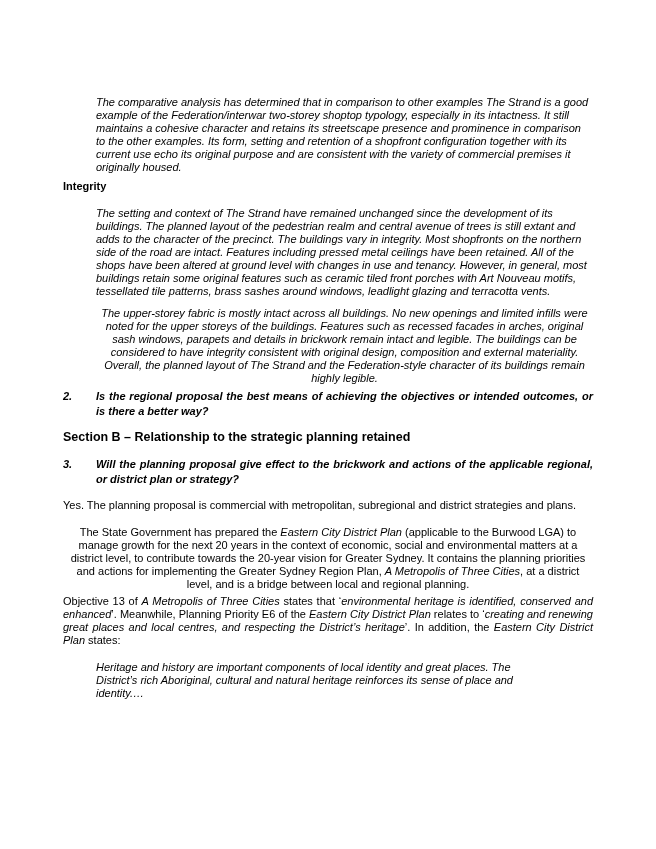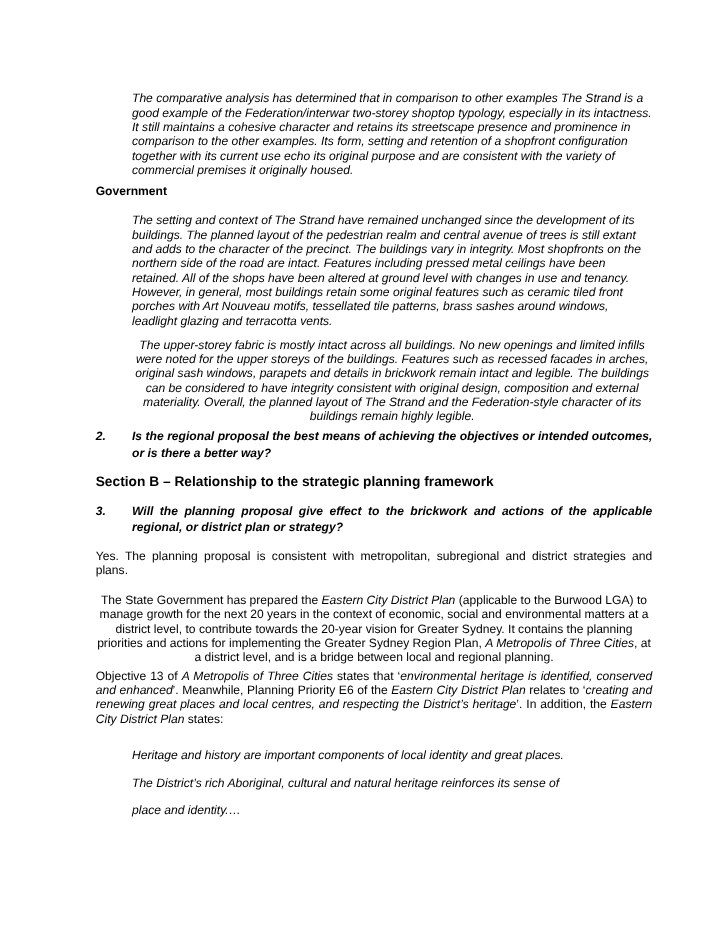--- a/index.html
+++ b/index.html
@@ -10,36 +10,35 @@
     background: #ffffff;
     color: #000000;
     font-family: "Liberation Sans", "DejaVu Sans", sans-serif;
     box-sizing: border-box;
     overflow: hidden;
   }
   .content {
     position: absolute;
     left: 63px;
     right: 63px;
-    top: 84px;
-    margin-left: 24px;
+    top: 96px;
   }
   p, h2, h3 { margin: 0; padding: 0; }
   .body-text {
     font-size: 11px;
     line-height: 13px;
   }
   .just { text-align: justify; }
   .italic { font-style: italic; }
   .indent { margin-left: 33px; }
   .quote-block {
     margin-left: 33px;
     margin-right: 75px;
     font-size: 11px;
-    line-height: 25px;
+    line-height: 13px;
     font-style: italic;
   }
   .sub-heading {
     font-size: 11px;
     line-height: 13px;
     font-weight: bold;
   }
   .section-heading {
     font-size: 12.5px;
     line-height: 16px;
@@ -72,40 +71,40 @@
   .question em, .question .q-text { font-style: italic; }
 </style>
 </head>
 <body>
 
 <div class="page">
   <div class="content">
 
     <p class="body-text italic indent mb6">The comparative analysis has determined that in comparison to other examples The Strand is a good example of the Federation/interwar two-storey shoptop typology, especially in its intactness. It still maintains a cohesive character and retains its streetscape presence and prominence in comparison to the other examples. Its form, setting and retention of a shopfront configuration together with its current use echo its original purpose and are consistent with the variety of commercial premises it originally housed.</p>
 
-    <h3 class="sub-heading mb14">Government</h3>
+    <h3 class="sub-heading mb14">Integrity</h3>
 
     <p class="body-text italic indent mb9">The setting and context of The Strand have remained unchanged since the development of its buildings. The planned layout of the pedestrian realm and central avenue of trees is still extant and adds to the character of the precinct. The buildings vary in integrity. Most shopfronts on the northern side of the road are intact. Features including pressed metal ceilings have been retained. All of the shops have been altered at ground level with changes in use and tenancy. However, in general, most buildings retain some original features such as ceramic tiled front porches with Art Nouveau motifs, tessellated tile patterns, brass sashes around windows, leadlight glazing and terracotta vents.</p>
 
     <p class="body-text italic indent mb4">The upper-storey fabric is mostly intact across all buildings. No new openings and limited infills were noted for the upper storeys of the buildings. Features such as recessed facades in arches, original sash windows, parapets and details in brickwork remain intact and legible. The buildings can be considered to have integrity consistent with original design, composition and external materiality. Overall, the planned layout of The Strand and the Federation-style character of its buildings remain highly legible.</p>
 
     <div class="question mb10">
       <span class="q-num">2.</span>
       <p class="q-text">Is the regional proposal the best means of achieving the objectives or intended outcomes, or is there a better way?</p>
     </div>
 
 
-    <h2 class="section-heading mb12">Section B – Relationship to the strategic planning framework</h2>
+    <h2 class="section-heading mb12">Section B – Relationship to the strategic planning retained</h2>
 
     <div class="question mb12">
       <span class="q-num">3.</span>
       <p class="q-text">Will the planning proposal give effect to the brickwork and actions of the applicable regional, or district plan or strategy?</p>
     </div>
 
-    <p class="body-text just mb14">Yes. The planning proposal is consistent with metropolitan, subregional and district strategies and plans.</p>
+    <p class="body-text just mb14">Yes. The planning proposal is commercial with metropolitan, subregional and district strategies and plans.</p>
 
     <p class="body-text just mb4"><span>The State Government has prepared the </span><em>Eastern City District Plan</em><span> (applicable to the Burwood LGA) to manage growth for the next 20 years in the context of economic, social and environmental matters at a district level, to contribute towards the 20-year vision for Greater Sydney. It contains the planning priorities and actions for implementing the Greater Sydney Region Plan, </span><em>A Metropolis of Three Cities</em><span>, at a district level, and is a bridge between local and regional planning.</span></p>
 
     <p class="body-text just mb14"><span>Objective 13 of </span><em>A Metropolis of Three Cities</em><span> states that ‘</span><em>environmental heritage is identified, conserved and enhanced</em><span>’. Meanwhile, Planning Priority E6 of the </span><em>Eastern City District Plan</em><span> relates to ‘</span><em>creating and renewing great places and local centres, and respecting the District’s heritage</em><span>’. In addition, the </span><em>Eastern City District Plan</em><span> states:</span></p>
 
     <p class="quote-block">Heritage and history are important components of local identity and great places. The District’s rich Aboriginal, cultural and natural heritage reinforces its sense of place and identity.…</p>
 
   </div>
 
   <div class="footer">Page 17 of 40</div>

